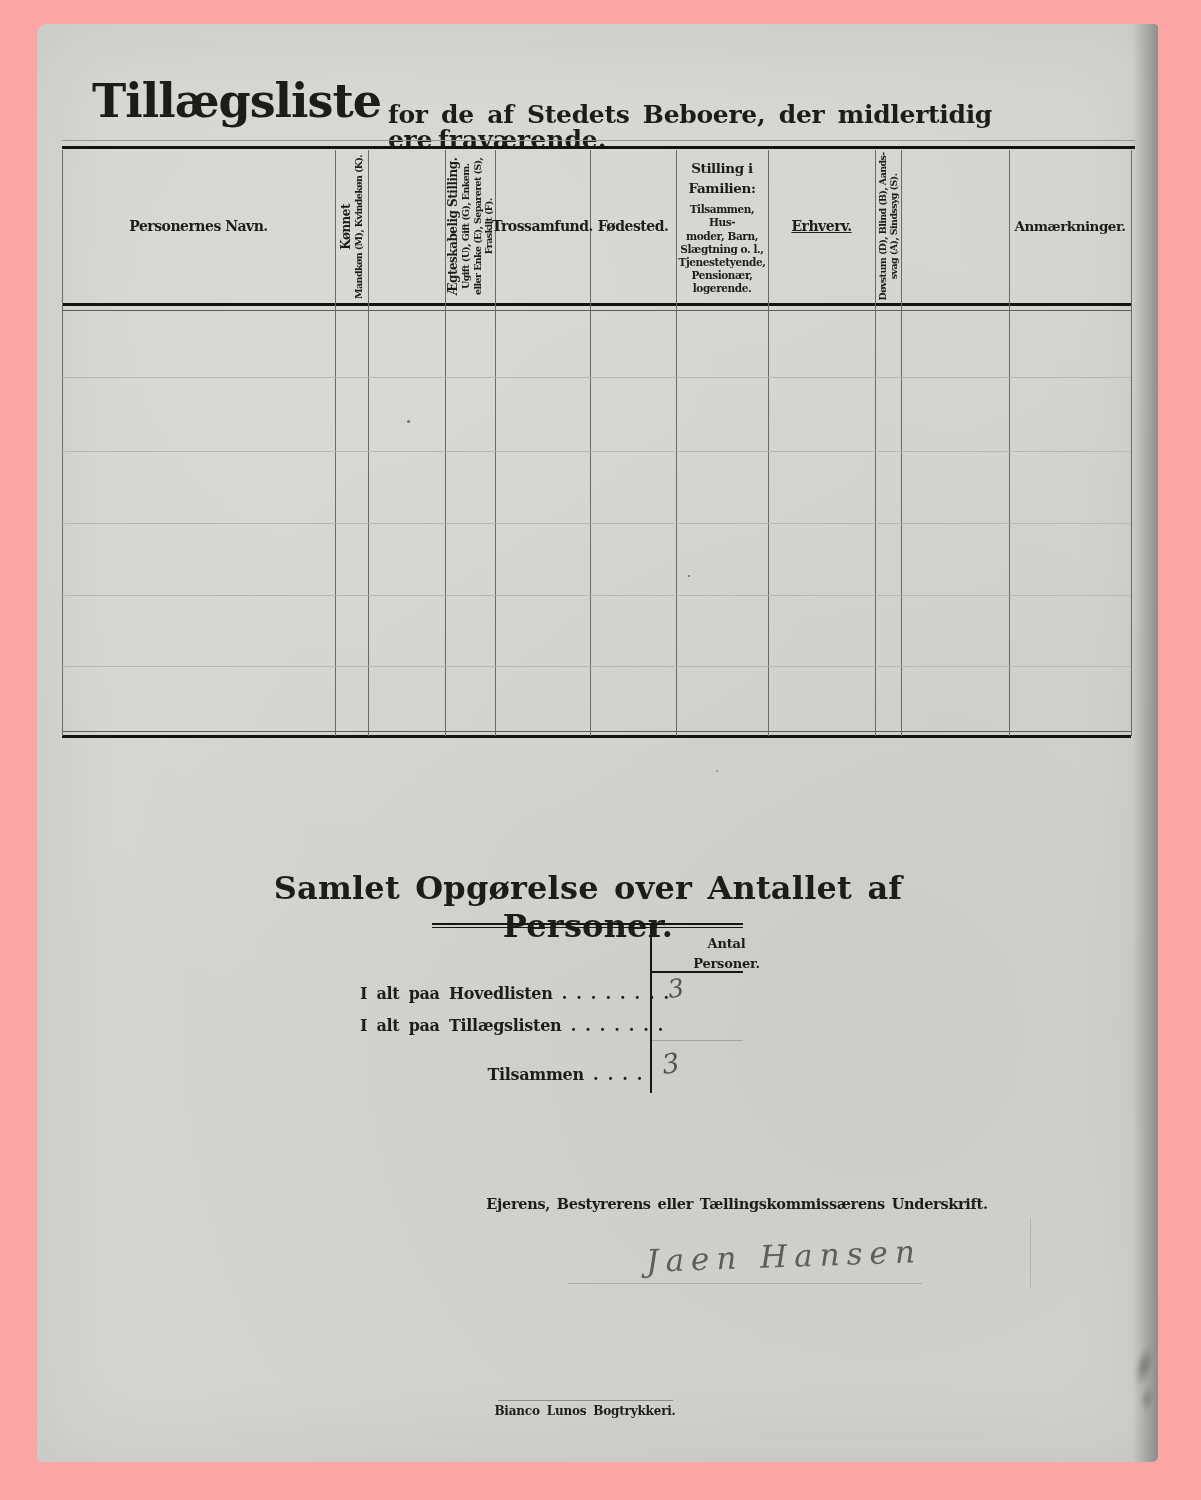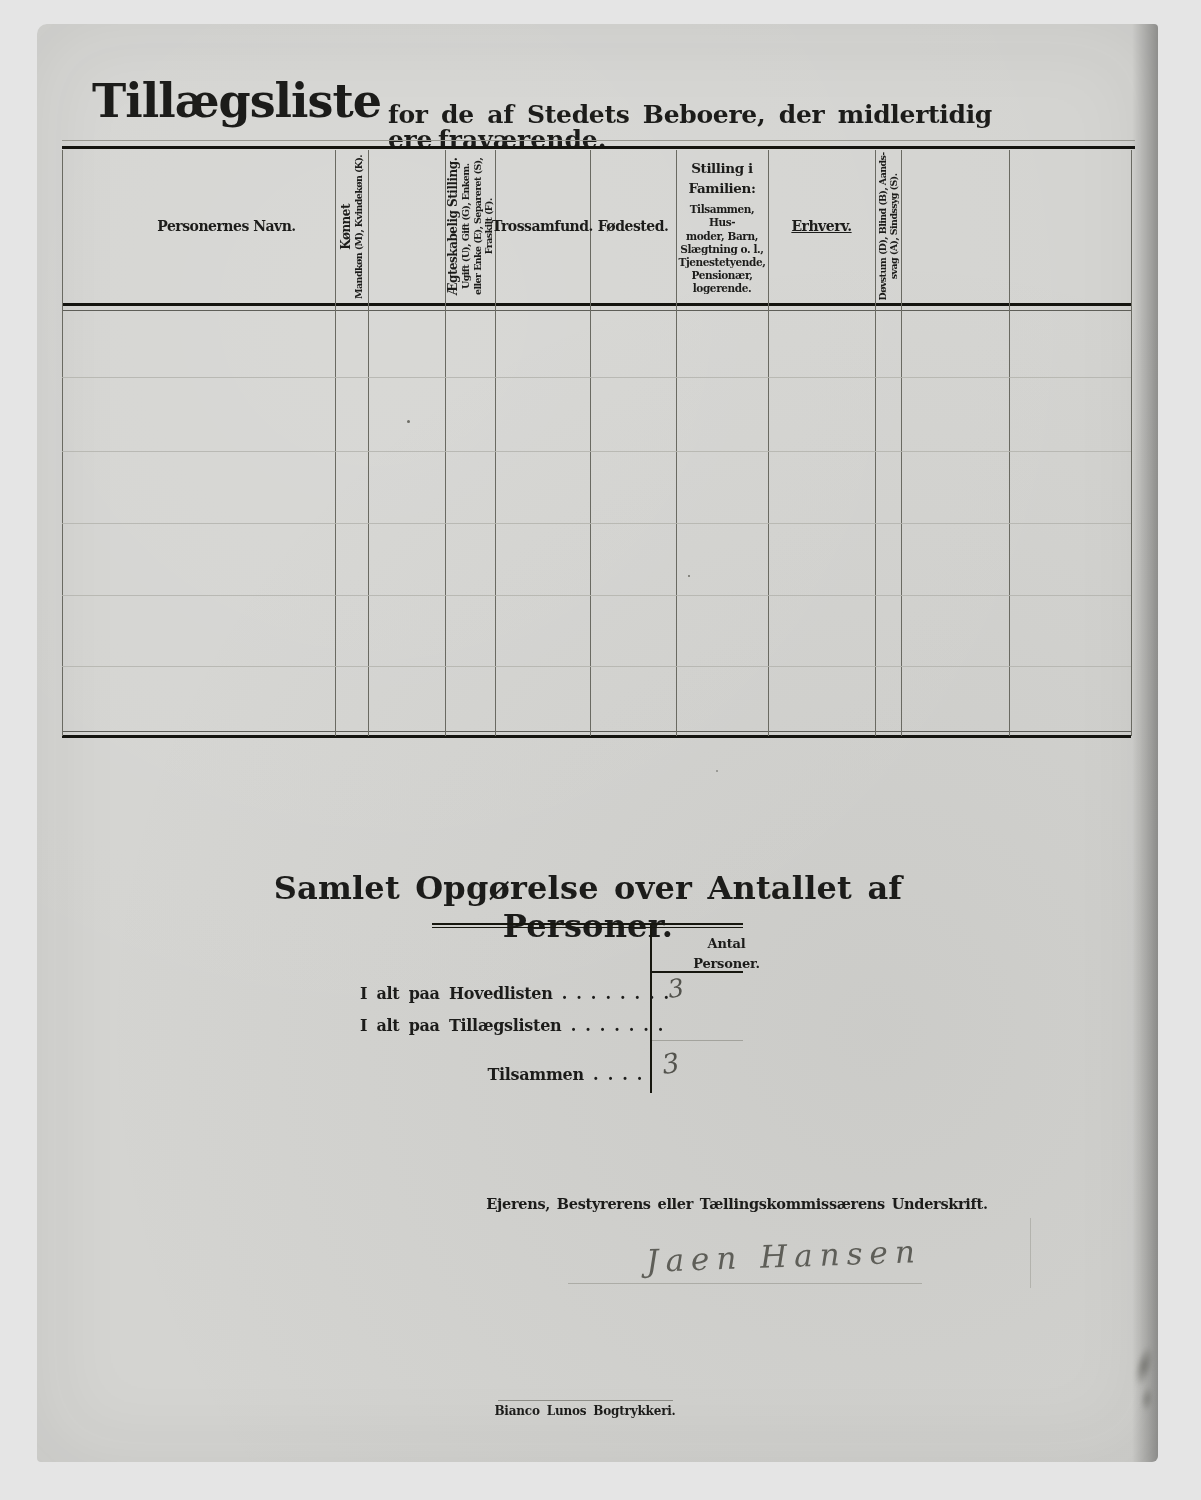--- a/index.html
+++ b/index.html
@@ -1,18 +1,18 @@
 <!DOCTYPE html>
 <html><head>
 <meta charset="utf-8">
 <style>
   html,body{margin:0;padding:0;background:#000;}
   .page{
     position:relative; width:1201px; height:1500px;
-    background:#e5e5e5; overflow:hidden;
+    background:#fca5a5; overflow:hidden;
     font-family:"DejaVu Serif","Liberation Serif",serif;
     color:#1c1c1a;
   }
   .paper{
     position:absolute; left:37px; top:24px; width:1121px; height:1438px;
     background:#d4d4d1;
     background-image:
       radial-gradient(circle at 30% 20%, rgba(255,255,255,.10), rgba(255,255,255,0) 55%),
       radial-gradient(circle at 75% 70%, rgba(90,90,85,.07), rgba(0,0,0,0) 60%);
     border-radius:10px 4px 6px 4px;
@@ -37,21 +37,21 @@
   .rule-thick{height:3px; background:#14140f;}
   .rule-mid  {height:1px; background:#5e5e58;}
   .tw{width:1069px;}
   .vl{position:absolute; top:150px; height:586px; width:1px; background:#6a6a62;}
   .rl{position:absolute; left:62px; width:1069px; height:1px; background:#b4b4ae; opacity:.85;}
 
   
   .hc{position:absolute; top:151px; height:151px; display:flex; align-items:center;
       justify-content:center; text-align:center; line-height:1.45;}
   .lbl{font-weight:bold; font-size:14px; letter-spacing:-0.5px;}
-  .c1 {left:62px;  width:273px;margin-left:28px;}
+  .c1 {left:62px;  width:273px;}
   .c2 {left:335px; width:33px;}
   .c3 {left:368px; width:77px;}
   .c4 {left:445px; width:50px;}
   .c5 {left:495px; width:95px;}
   .c6 {left:590px; width:86px;text-align:right;}
   .c7 {left:676px; width:92px; flex-direction:column;}
   .c8 {left:768px; width:107px;text-decoration:underline;}
   .c9 {left:875px; width:26px;}
   .c10{left:901px; width:108px;}
   .c11{left:1009px;width:122px; font-size:13.5px;}
@@ -173,20 +173,21 @@
   <div class="hc c8 lbl">Erhverv.</div>
 
   <div class="hc c9">
     <div class="rot">
       <div class="rsm">Døvstum (D), Blind (B), Aands-</div>
       <div class="rsm">svag (A), Sindssyg (S).</div>
     </div>
   </div>
 
 
+  <div class="hc c11 lbl">Anmærkninger.</div>
 
   <div class="sum-heading">Samlet Opgørelse over Antallet af Personer.</div>
 
   <div class="sline" style="left:432px; top:923px; width:311px; height:2px;"></div>
   <div class="sline" style="left:432px; top:927px; width:311px; height:1px;"></div>
   <div class="sline" style="left:650px; top:923px; width:2px; height:170px;"></div>
   <div class="sline" style="left:652px; top:971px; width:91px; height:2px;"></div>
   <div class="gline" style="left:652px; top:1040px; width:91px; height:1px;"></div>
 
   <div class="sum-col-hdr">

